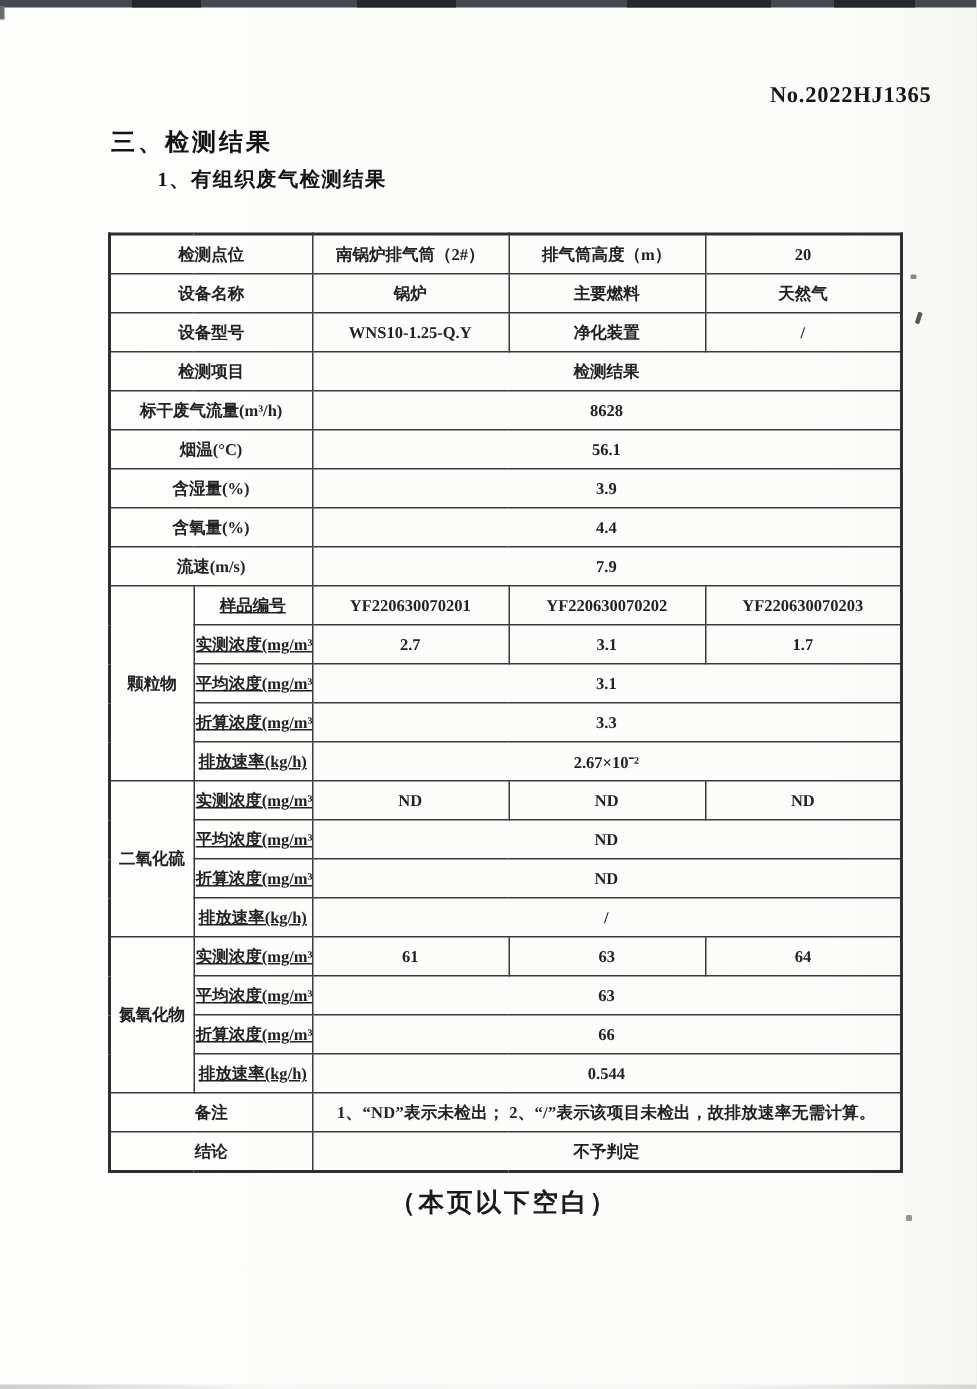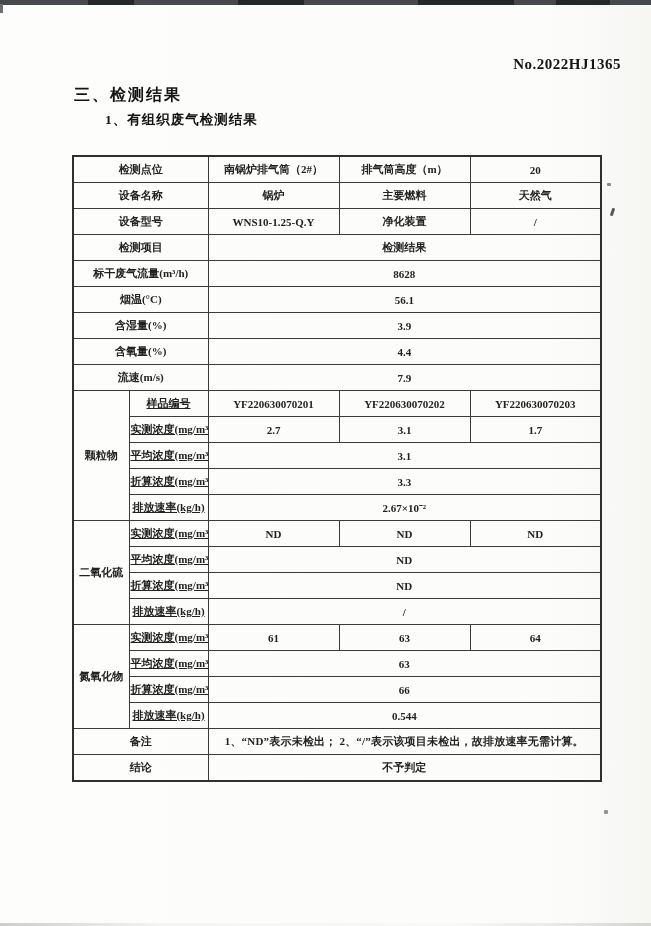--- a/index.html
+++ b/index.html
@@ -213,18 +213,19 @@
         <td colspan="2">备注</td>
         <td colspan="3" class="remark-val">1、“ND”表示未检出；  2、“/”表示该项目未检出，故排放速率无需计算。</td>
       </tr>
       <tr>
         <td colspan="2">结论</td>
         <td colspan="3">不予判定</td>
       </tr>
     </tbody>
   </table>
 
+  <div class="blank-note">（本页以下空白）</div>
 
   <div class="speck speck1"></div>
   <div class="speck speck2"></div>
   <div class="speck speck3"></div>
   <div class="bottom-shade"></div>
 </div>
 
 </body></html>

